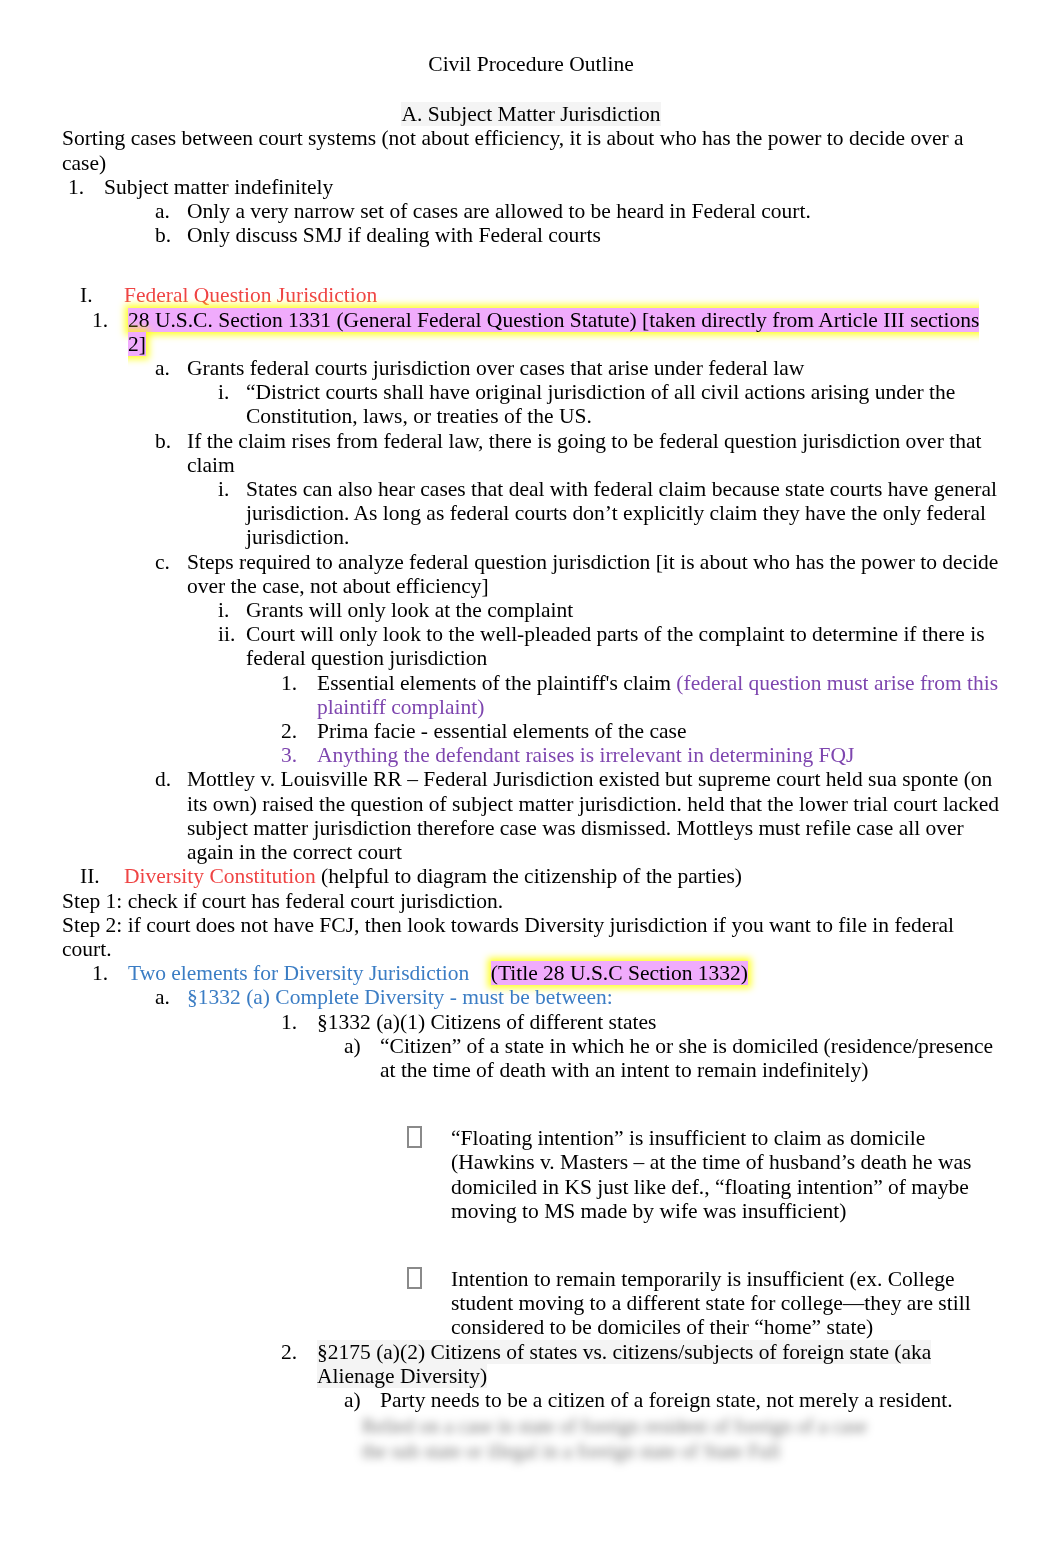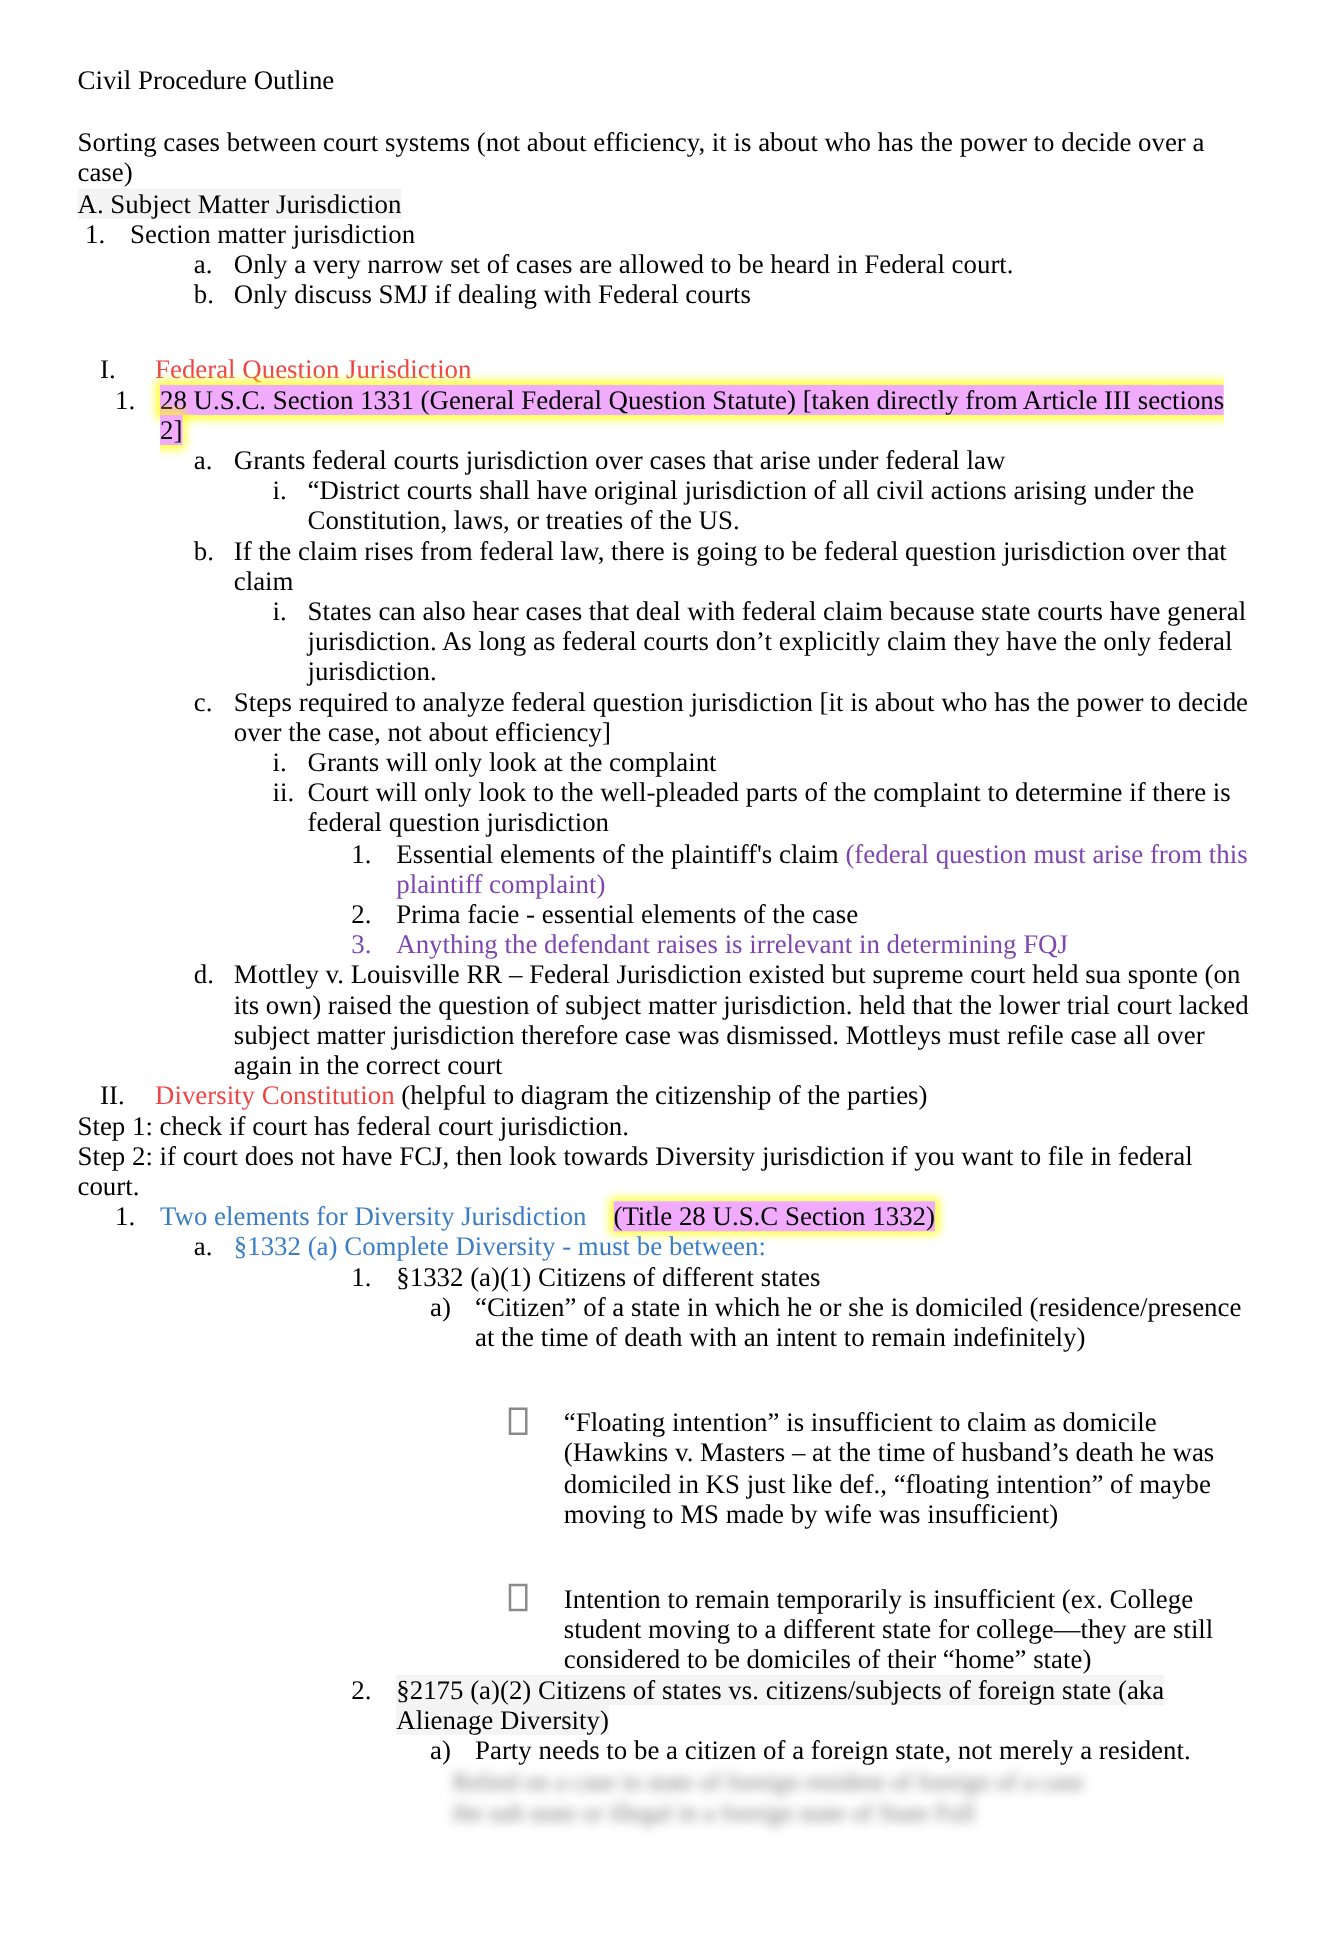--- a/index.html
+++ b/index.html
@@ -24,21 +24,21 @@
     background: #fff;
   }
 
   
   .ln {
     font-size: 21.5px;
     line-height: 24.2px;
     color: #000;
     position: relative;
   }
-  .center { }
+  .center { text-align: center; }
 
   
   .row {
     display: flex;
     align-items: flex-start;
     font-size: 21.5px;
     line-height: 24.2px;
   }
   .mk {
     flex: 0 0 auto;
@@ -105,27 +105,27 @@
 </style>
 </head>
 <body>
 
 <div class="page">
 
   <div class="ln center">Civil Procedure Outline</div>
 
   <div class="spacer-md"></div>
 
+  <div class="ln center"><span class="tint">A.  Subject Matter Jurisdiction</span></div>
+
   <div class="ln">Sorting cases between court systems (not about efficiency, it is about who has the power to decide over a case)</div>
 
-  <div class="ln center"><span class="tint">A.  Subject Matter Jurisdiction</span></div>
-
   <div class="row lvl-num">
     <span class="mk mk-w36">1.</span>
-    <span class="bd">Section matter jurisdiction</span>
+    <span class="bd">Subject matter indefinitely</span>
   </div>
   <div class="row lvl-alpha">
     <span class="mk mk-w32">a.</span>
     <span class="bd">Only a very narrow set of cases are allowed to be heard in Federal court.</span>
   </div>
   <div class="row lvl-alpha">
     <span class="mk mk-w32">b.</span>
     <span class="bd">Only discuss SMJ if dealing with Federal courts</span>
   </div>
 

